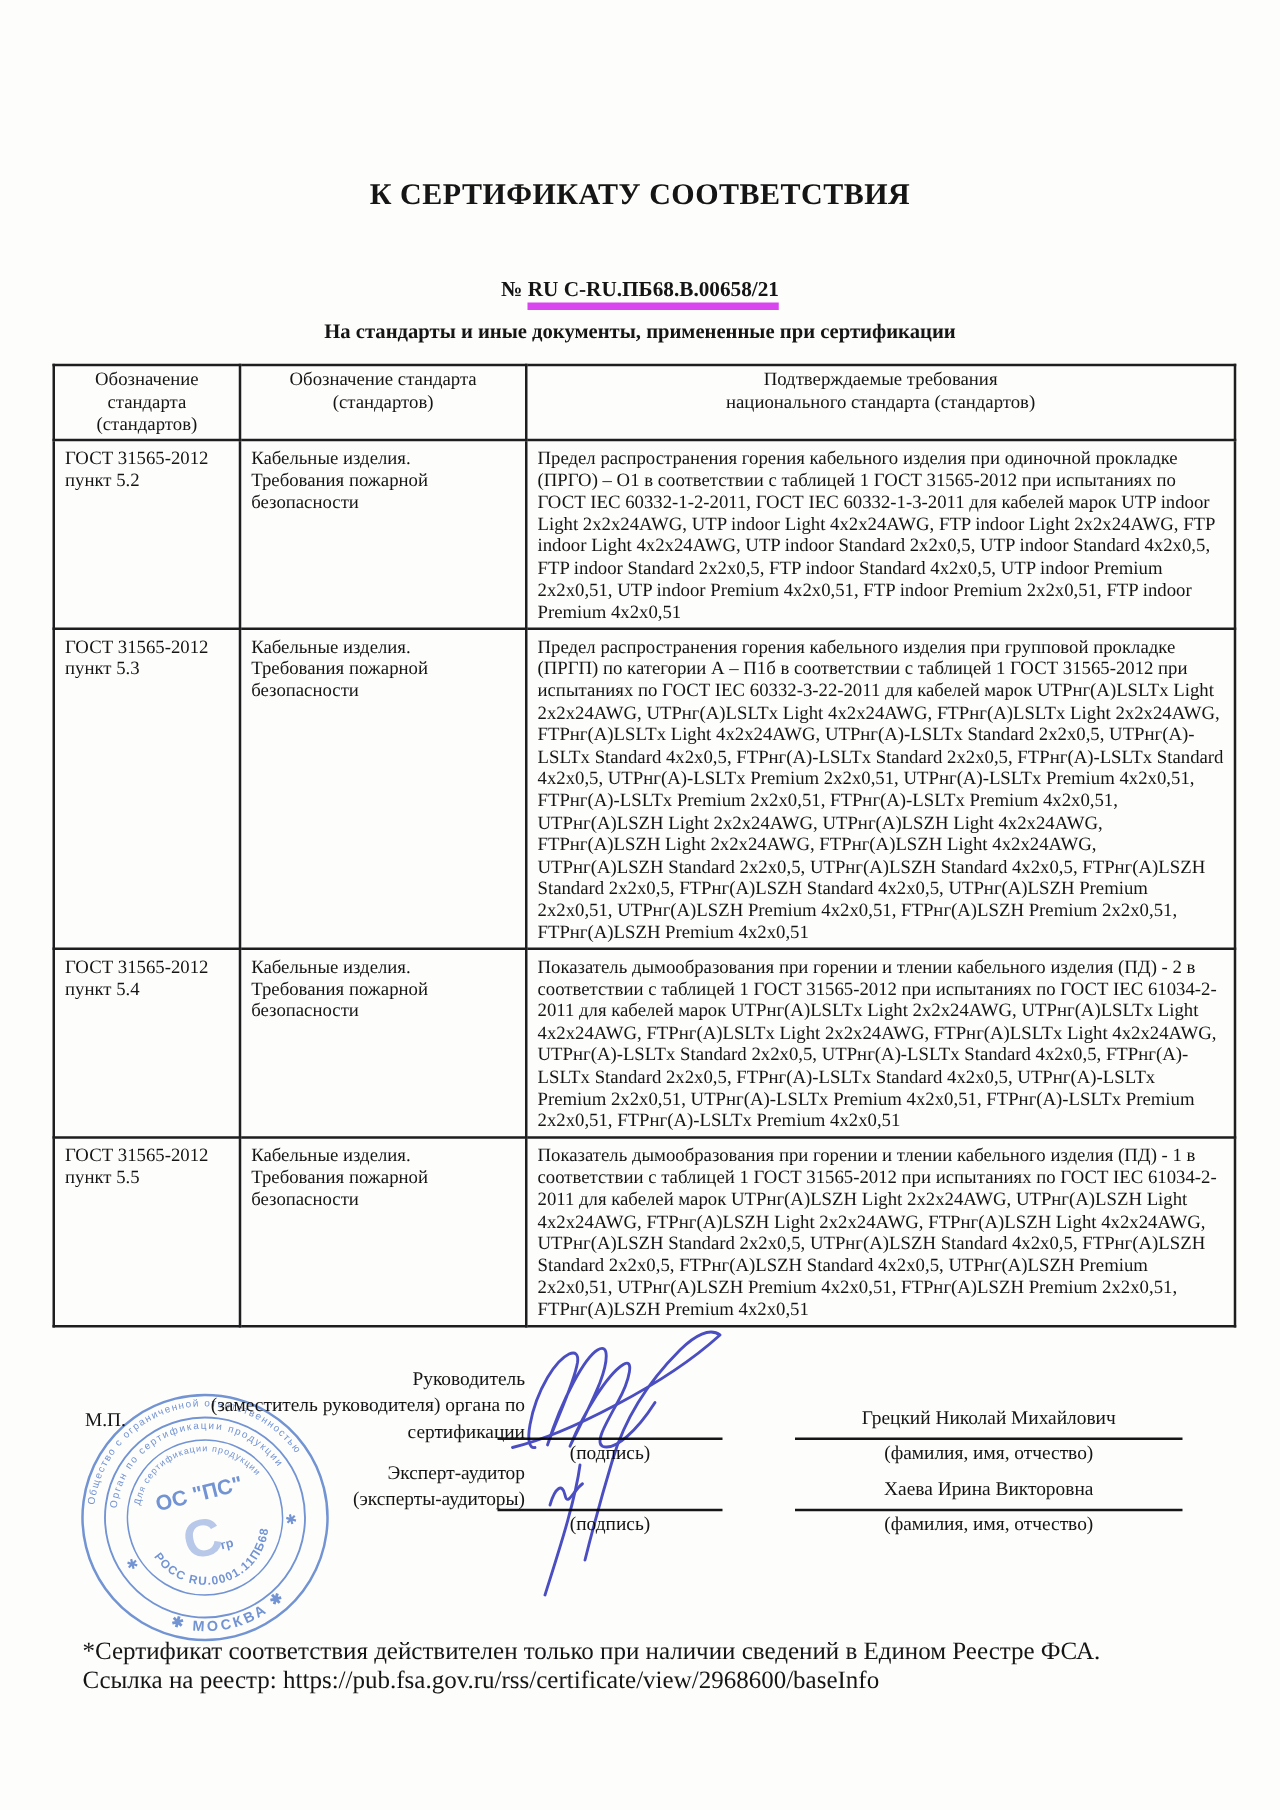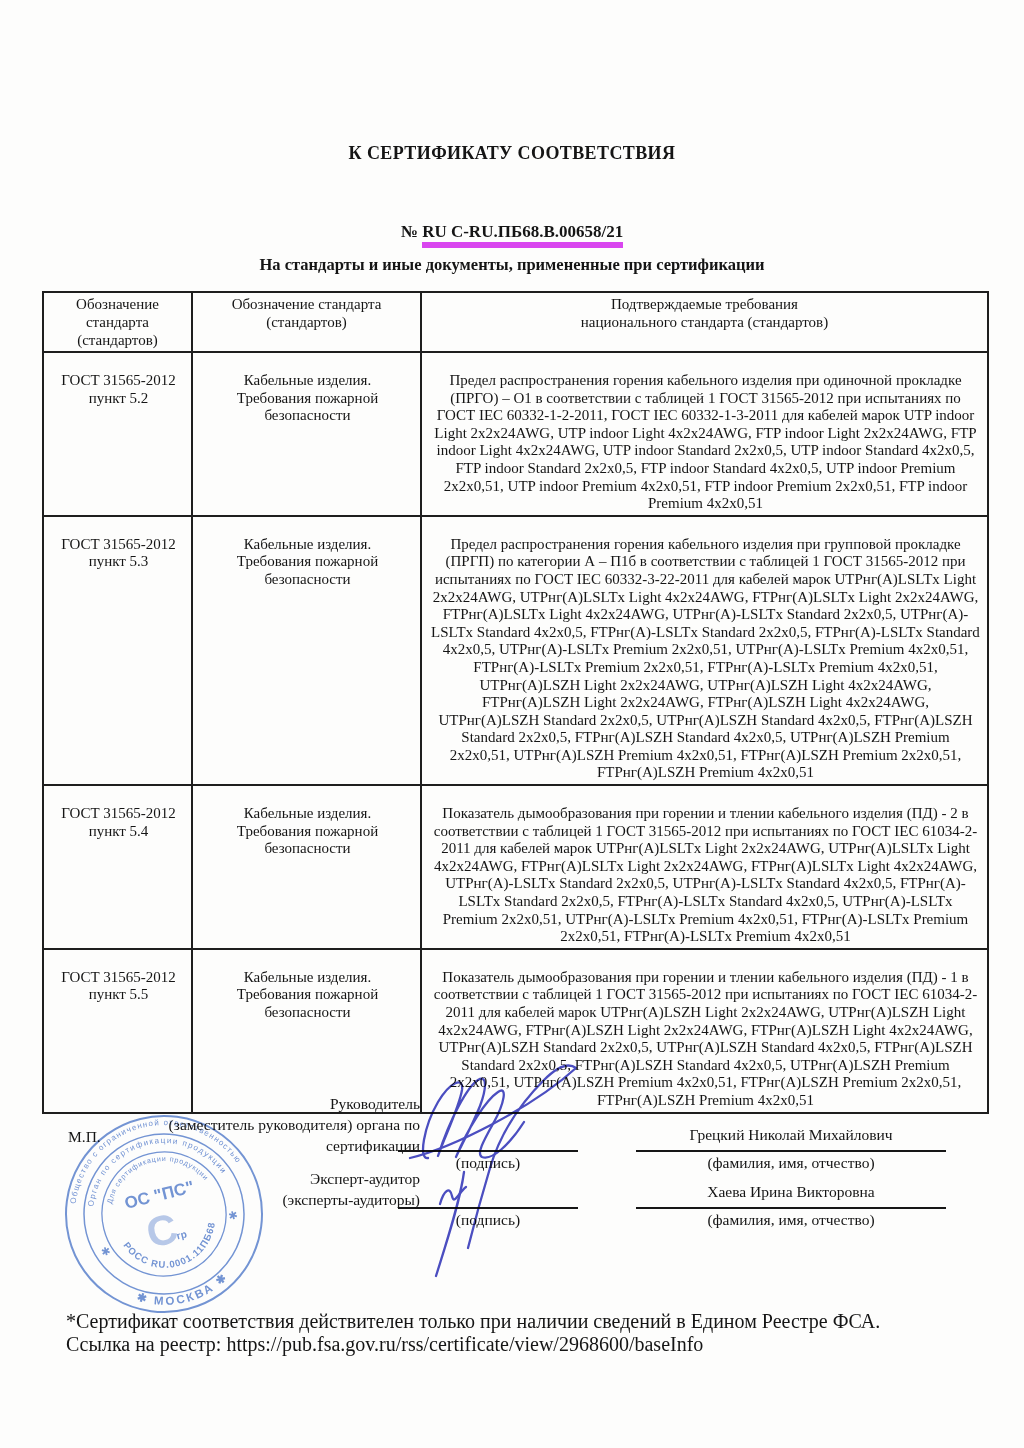--- a/index.html
+++ b/index.html
@@ -10,35 +10,35 @@
     margin:0 auto;
     font-family:"Liberation Serif", serif;
     color:#151515;
     overflow:hidden;
   }
   .pre{white-space:pre-line;}
   
   .title1{position:absolute;top:112px;left:0;width:100%;text-align:center;
           font-size:21px;font-weight:bold;letter-spacing:.4px;}
   .title2{position:absolute;top:143px;left:0;width:100%;text-align:center;
-          font-size:18px;font-weight:bold;letter-spacing:.4px;}
+          font-size:24px;font-weight:bold;letter-spacing:.4px;}
   .certtype{position:absolute;top:197px;left:0;width:100%;text-align:center;
           font-size:12.5px;letter-spacing:.3px;}
   .number{position:absolute;top:222px;left:0;width:100%;text-align:center;
           font-size:17px;font-weight:bold;}
   .number .u{border-bottom:6px solid #d946ef;padding-bottom:1px;}
   .section-title{position:absolute;top:255px;left:0;width:100%;text-align:center;
           font-size:16.5px;font-weight:bold;}
   
   table.std{position:absolute;top:291px;left:42px;width:945px;
         border-collapse:collapse;table-layout:fixed;
         font-size:15px;line-height:17.6px;}
   table.std th,table.std td{border:2px solid #1e1e1e;vertical-align:top;}
   table.std th{font-weight:normal;text-align:center;padding:2px 4px;line-height:18px;}
-  table.std td{padding:19px 6px 2px 8px;text-align:center;}
+  table.std td{padding:6px 6px 2px 8px;}
   col.c1{width:149px}col.c2{width:229px}col.c3{width:567px}
   
   .mp{position:absolute;left:68px;top:1128px;font-size:15.5px;}
   .role{position:absolute;left:90px;width:330px;text-align:right;
         font-size:15.5px;line-height:21px;}
   .role1{top:1093px;}
   .role2{top:1168px;}
   .sigline{position:absolute;height:0;border-top:2px solid #161616;}
   .sl1{left:398px;top:1150px;width:180px;}
   .sl2{left:398px;top:1207px;width:180px;}

